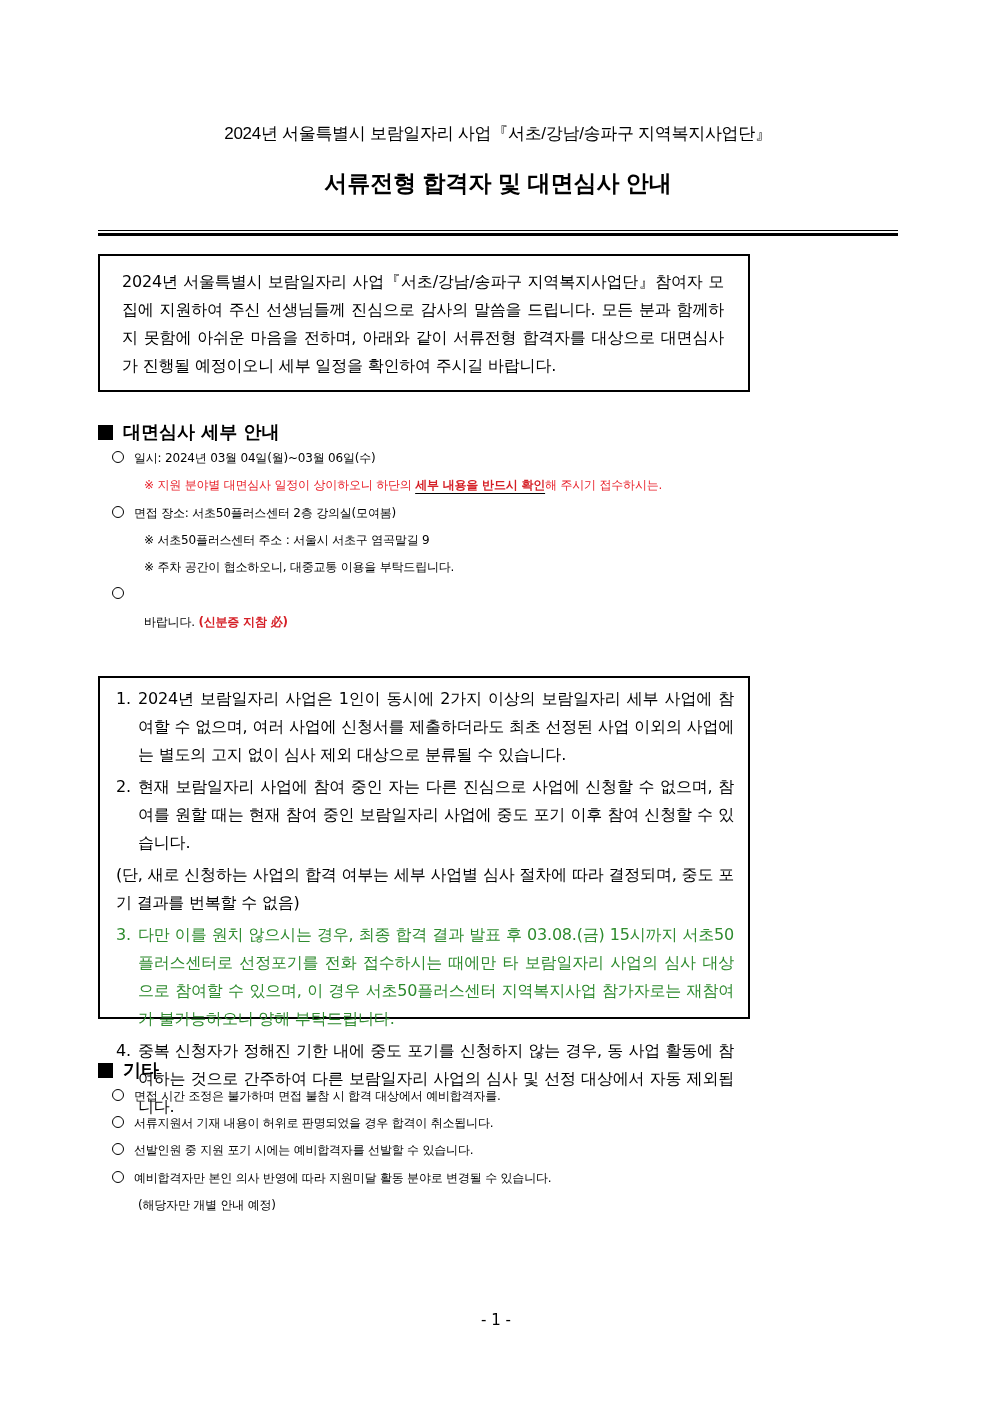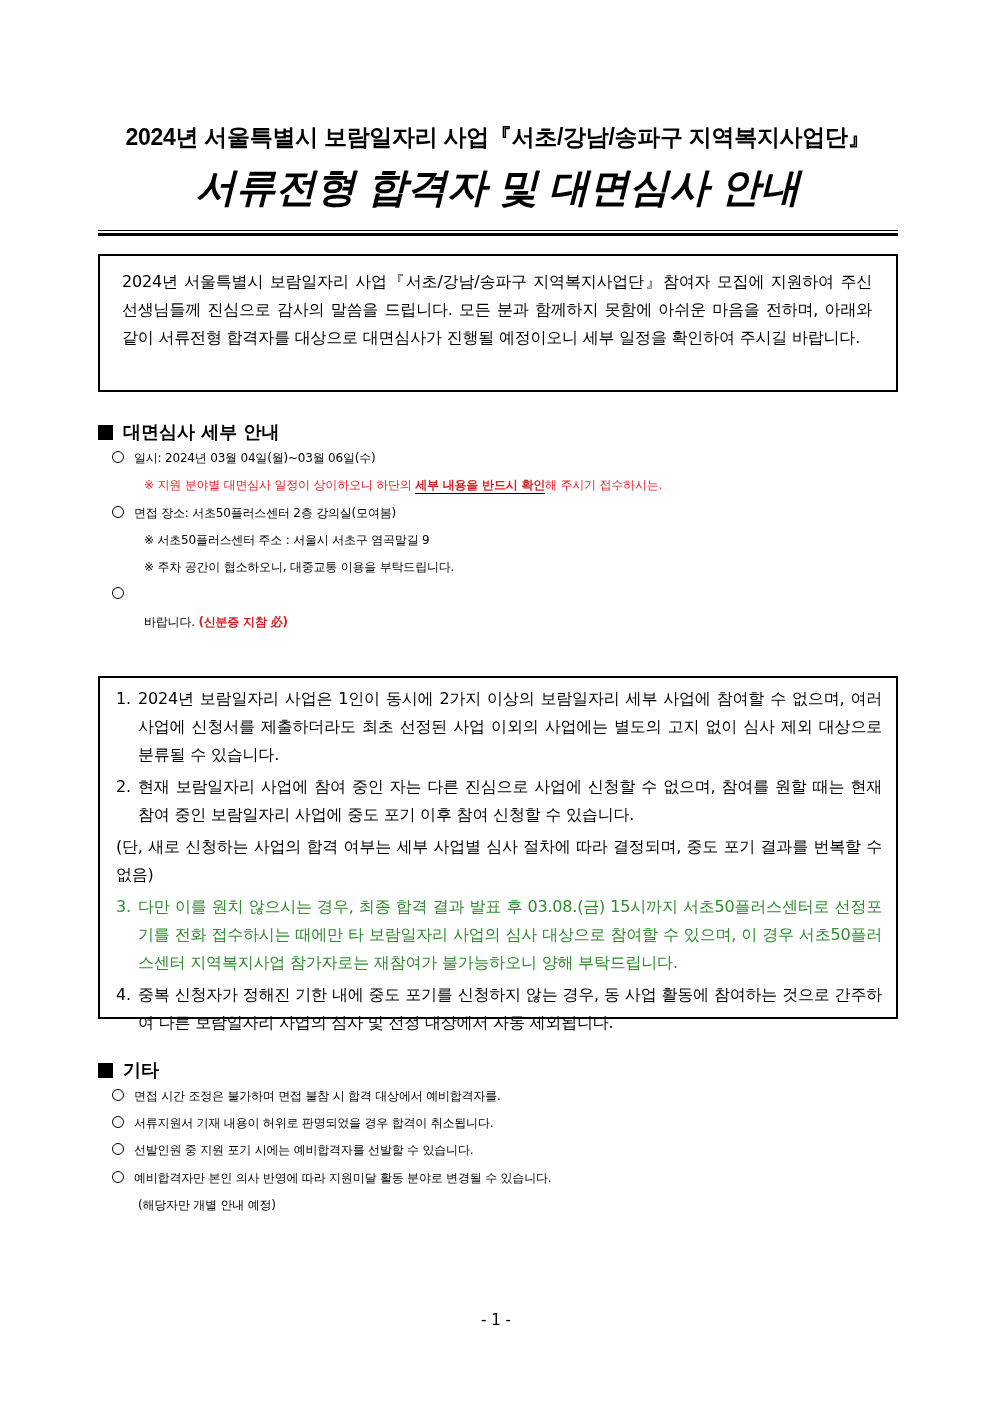--- a/index.html
+++ b/index.html
@@ -4,35 +4,34 @@
 <style>
   html, body { margin: 0; padding: 0; background: #ffffff; }
   body {
     width: 992px; height: 1403px; position: relative; overflow: hidden;
     font-family: "DejaVu Sans", "Liberation Sans", sans-serif;
     color: #000;
   }
   .page { position: absolute; left: 0; top: 0; width: 992px; height: 1403px; }
   .title1 {
     position: absolute; left: 98px; width: 800px; top: 122px;
-    text-align: center; font-weight: bold; font-size: 23px; letter-spacing: -0.3px;
+    text-align: center; font-weight: normal; font-size: 17px; letter-spacing: -0.3px;
     font-family: "Liberation Sans", "DejaVu Sans", sans-serif;
   }
   .title2 {
-    position: absolute; left: 98px; width: 800px; top: 160px;
-    text-align: center; font-weight: bold; font-size: 40px; letter-spacing: 0px;
+    position: absolute; left: 98px; width: 800px; top: 168px;
+    text-align: center; font-weight: bold; font-size: 23px; letter-spacing: 0px;
     font-family: "Liberation Sans", "DejaVu Sans", sans-serif;
-    font-style: italic;
   }
   .dbl-rule {
     position: absolute; left: 98px; width: 800px; top: 230px; height: 6px;
     border-top: 1px solid #000; border-bottom: 3px solid #000; box-sizing: border-box;
   }
   .box {
-    position: absolute; left: 98px; width: 800px; border: 2px solid #000; box-sizing: border-box;
+    position: absolute; left: 98px; width: 652px; border: 2px solid #000; box-sizing: border-box;
     font-size: 16px; line-height: 28px;
   }
   .intro-box { top: 254px; height: 138px; padding: 12px 24px 0 22px; text-align: justify; letter-spacing: -0.2px; }
   .notice-box { top: 676px; height: 343px; padding: 7px 14px 0 16px; letter-spacing: -0.2px; }
   .section-h {
     position: absolute; left: 98px; font-weight: bold; font-size: 18px;
     display: flex; align-items: center; gap: 10px;
   }
   .sq { width: 15px; height: 15px; background: #000; display: inline-block; }
   .line {

